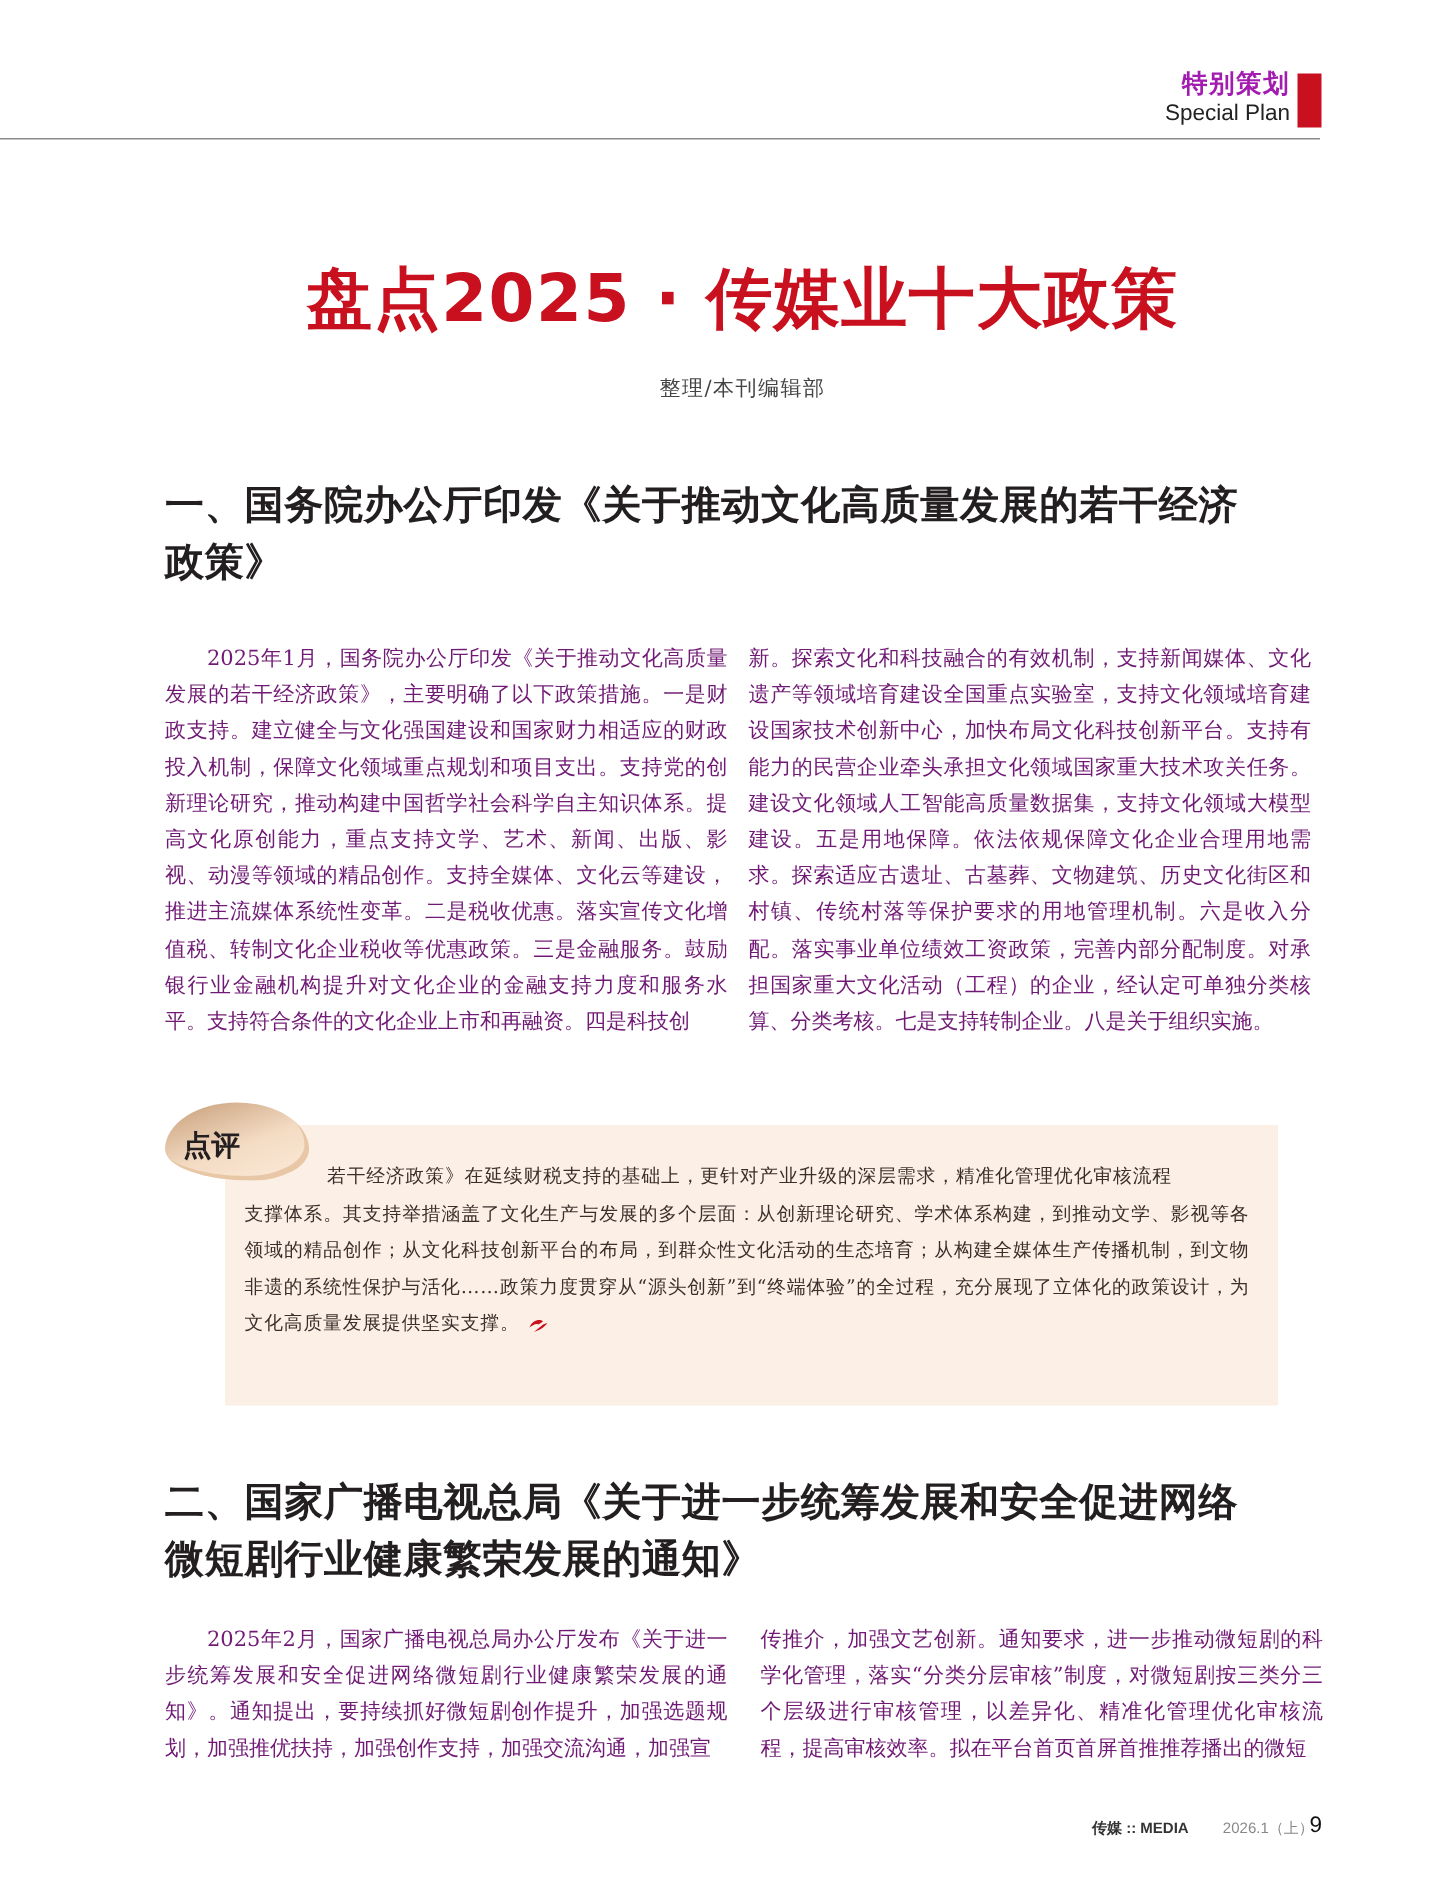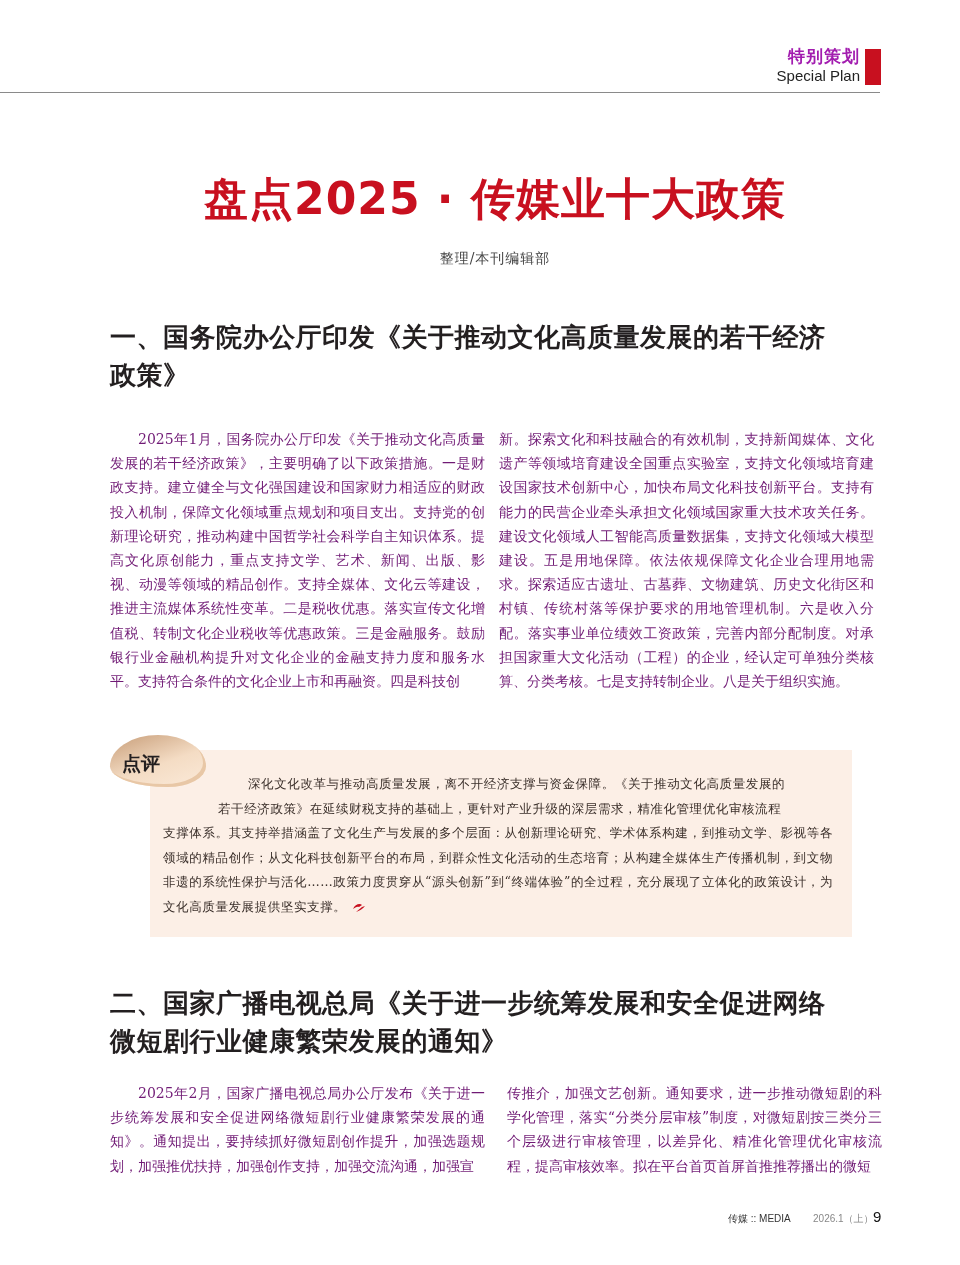--- a/index.html
+++ b/index.html
@@ -47,21 +47,21 @@
   }
   .comment-text {
     position: absolute; left: 163px; top: 772px; width: 670px; font-size: 12.5px; line-height: 24.5px;
     color: #3a2f2a; letter-spacing: 0.6px; text-align: justify;
   }
   .comment-text .l1 { padding-left: 85px; display: block; }
   .comment-text .l2 { padding-left: 55px; display: block; }
   .end-mark { display: inline-block; width: 16px; height: 12px; vertical-align: middle; }
 
   .footer { position: absolute; top: 1212px; left: 728px; font-family: "Liberation Sans", sans-serif; font-size: 10px; color: #333; }
-  .footer .mag { font-weight: normal; }
+  .footer .mag { font-weight: bold; }
   .footer .issue { color: #888; margin-left: 20px; }
   .footer .page { position: absolute; left: 145px; top: -4px; font-size: 15px; color: #111; }
 </style>
 </head>
 <body>
 
 <div class="header-rule"></div>
 <div class="section-tag">
   <div class="cn">特别策划</div>
   <div class="en">Special Plan</div>
@@ -81,30 +81,29 @@
 </div>
 <div class="col" style="left:499px; top:427px;">
   <p class="noindent">新。探索文化和科技融合的有效机制，支持新闻媒体、文化遗产等领域培育建设全国重点实验室，支持文化领域培育建设国家技术创新中心，加快布局文化科技创新平台。支持有能力的民营企业牵头承担文化领域国家重大技术攻关任务。建设文化领域人工智能高质量数据集，支持文化领域大模型建设。五是用地保障。依法依规保障文化企业合理用地需求。探索适应古遗址、古墓葬、文物建筑、历史文化街区和村镇、传统村落等保护要求的用地管理机制。六是收入分配。落实事业单位绩效工资政策，完善内部分配制度。对承担国家重大文化活动（工程）的企业，经认定可单独分类核算、分类考核。七是支持转制企业。八是关于组织实施。</p>
 </div>
 
 <div class="comment-box"></div>
 <div class="comment-badge">
   <span>点评</span>
 </div>
 <div class="comment-text">
-  <span class="l1">深化文化改革与推动高质量发展，离不开经济支撑与资金保障。《关于推动文化高质量发展的</span>
   <span class="l2">若干经济政策》在延续财税支持的基础上，更针对产业升级的深层需求，精准化管理优化审核流程</span>
   <span>支撑体系。其支持举措涵盖了文化生产与发展的多个层面：从创新理论研究、学术体系构建，到推动文学、影视等各领域的精品创作；从文化科技创新平台的布局，到群众性文化活动的生态培育；从构建全媒体生产传播机制，到文物非遗的系统性保护与活化……政策力度贯穿从“源头创新”到“终端体验”的全过程，充分展现了立体化的政策设计，为文化高质量发展提供坚实支撑。</span>
   <svg class="end-mark" viewBox="0 0 16 12">
     <path d="M2 8 C4 3, 9 2, 11 4 L8 6 C6 5, 4 7, 2 8 Z" fill="#c8101f"></path>
     <path d="M5 11 C8 10, 12 8, 14 5 L11 6 C9 8, 7 9, 5 11 Z" fill="#c8101f"></path>
   </svg>
 </div>
 
-<div class="h2" style="top:984px;">
+<div class="h2" style="top:984px;font-family:Liberation Mono, monospace;">
   <div>二、国家广播电视总局《关于进一步统筹发展和安全促进网络</div>
   <div>微短剧行业健康繁荣发展的通知》</div>
 </div>
 
 <div class="col" style="left:110px; top:1081px;">
   <p>2025年2月，国家广播电视总局办公厅发布《关于进一步统筹发展和安全促进网络微短剧行业健康繁荣发展的通知》。通知提出，要持续抓好微短剧创作提升，加强选题规划，加强推优扶持，加强创作支持，加强交流沟通，加强宣</p>
 </div>
 <div class="col" style="left:507px; top:1081px;">
   <p class="noindent">传推介，加强文艺创新。通知要求，进一步推动微短剧的科学化管理，落实“分类分层审核”制度，对微短剧按三类分三个层级进行审核管理，以差异化、精准化管理优化审核流程，提高审核效率。拟在平台首页首屏首推推荐播出的微短</p>
 </div>

